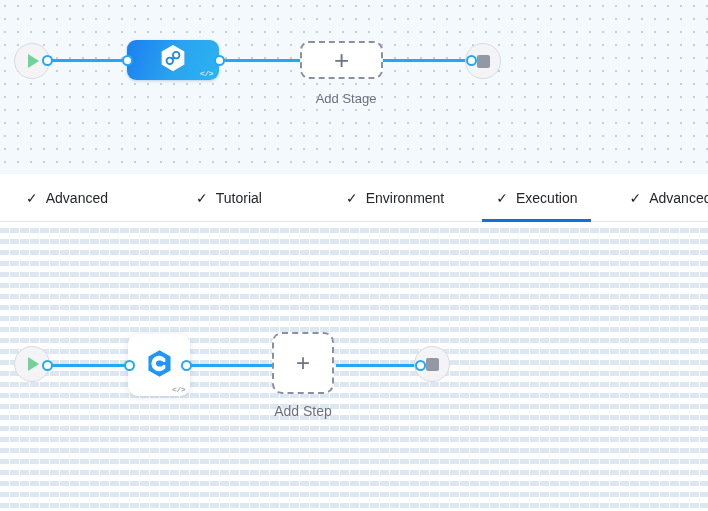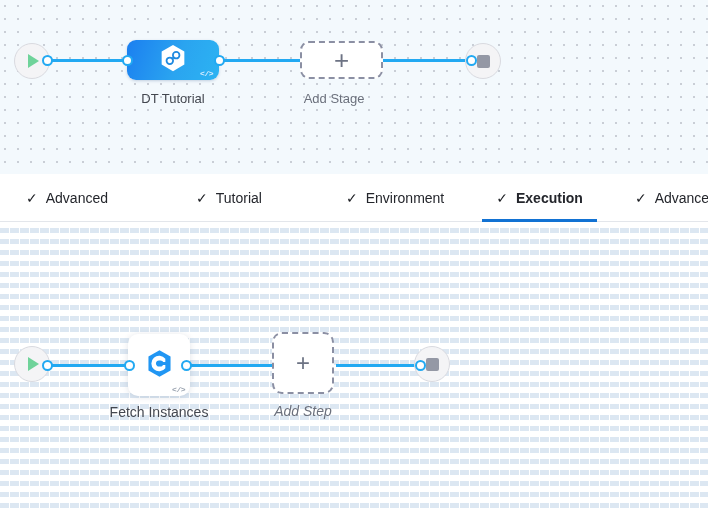--- a/index.html
+++ b/index.html
@@ -206,21 +206,21 @@
     padding: 0 6px;
     cursor: pointer;
     font-size: 14px;
     color: #24262c;
   }
   .tab .check {
     font-size: 14px;
     color: #1a1c21;
     line-height: 1;
   }
-  .tab.active .tab-label { font-weight: bold; }
+  .tab.active .tab-label { font-weight: normal; }
   .tab .underline {
     position: absolute;
     left: 0; right: 0; bottom: -1px;
     height: 3px;
     background: transparent;
   }
   .tab.active .underline { background: #1272d3; }
 </style>
 </head>
 <body>
@@ -244,26 +244,25 @@
           <circle cx="12.6" cy="19.0" r="3.5"></circle>
           <circle cx="19.4" cy="13.0" r="3.5"></circle>
           <path d="M14.9 16.4 L17.1 15.6"></path>
         </g>
       </svg>
     </span>
     <span class="code-tag">&lt;/&gt;</span>
   </div>
   <div class="port" style="left:122px; top:55px;"></div>
   <div class="port" style="left:214px; top:55px;"></div>
-  <div class="node-label" style="left:97px; top:91px; width:152px;">DT Tutorial</div>
 
   <div class="add-stage" style="left:300px; top:41px;">
     <span class="plus-glyph">+</span>
   </div>
-  <div class="node-label muted" style="left:258px; top:91px; width:152px;">Add Stage</div>
+  <div class="node-label muted" style="left:270px; top:91px; width:152px;">Add Stage</div>
 
   <div class="end-node" style="left:465px; top:43px;">
     <span class="stop-sq"></span>
   </div>
   <div class="port" style="left:466px; top:55px;"></div>
 </div>
 
 <div class="tab-strip">
   <div class="tab" style="margin-left:6px; margin-right:76px;">
     <span class="check">✓</span>
@@ -308,24 +307,23 @@
       <svg width="31" height="31" viewBox="0 0 32 32">
         <path d="M16 2.2 L27.4 8.8 L27.4 23.2 L16 29.8 L4.6 23.2 L4.6 8.8 Z" fill="#2196f3"></path>
         <path d="M22.0 11.2 A8 8 0 1 0 22.0 20.8 L22.0 17.6 L14.6 17.6 A1.6 1.6 0 0 1 14.6 14.4 L22.0 14.4 Z" fill="#ffffff"></path>
         <path d="M16.2 13.0 A3.1 3.1 0 1 0 16.2 19.0 A3.1 3.1 0 1 0 16.2 13.0 Z" fill="#2196f3"></path>
       </svg>
     </span>
     <span class="code-tag">&lt;/&gt;</span>
   </div>
   <div class="port" style="left:124px; top:138px;"></div>
   <div class="port" style="left:181px; top:138px;"></div>
-  <div class="node-label big" style="left:83px; top:182px; width:152px;">Fetch Instances</div>
 
   <div class="add-step" style="left:272px; top:110px;">
     <span class="plus-glyph sm">+</span>
   </div>
-  <div class="node-label big muted" style="left:227px; top:181px; width:152px;font-style:italic;">Add Step</div>
+  <div class="node-label big muted" style="left:227px; top:181px; width:152px;">Add Step</div>
 
   <div class="end-node" style="left:414px; top:124px;">
     <span class="stop-sq"></span>
   </div>
   <div class="port" style="left:415px; top:138px;"></div>
 </div>
 
 </body></html>

